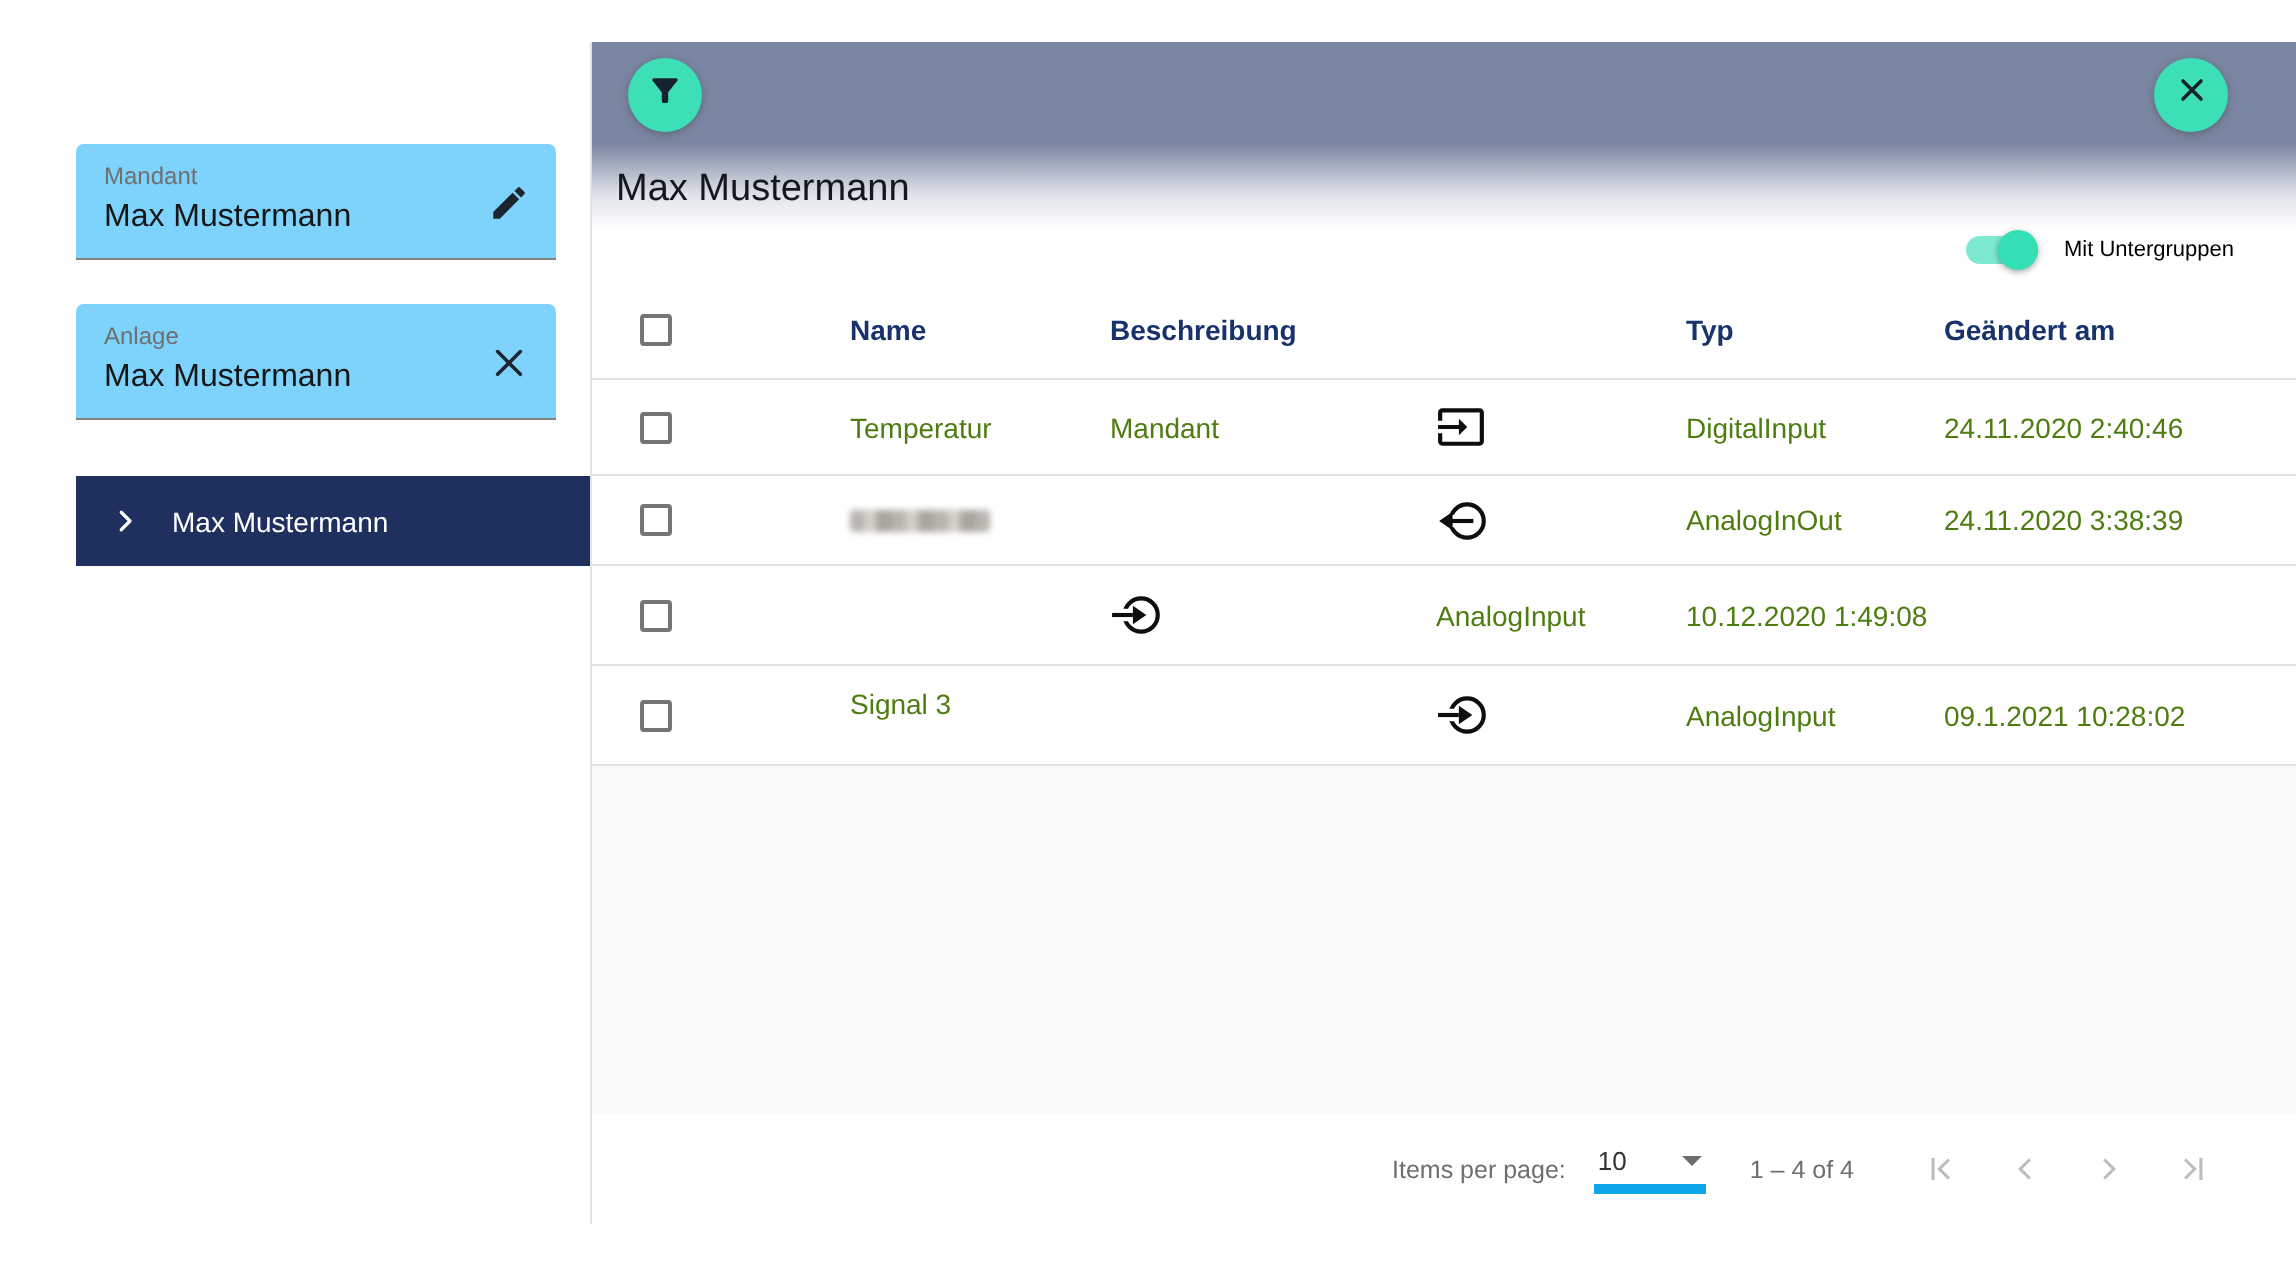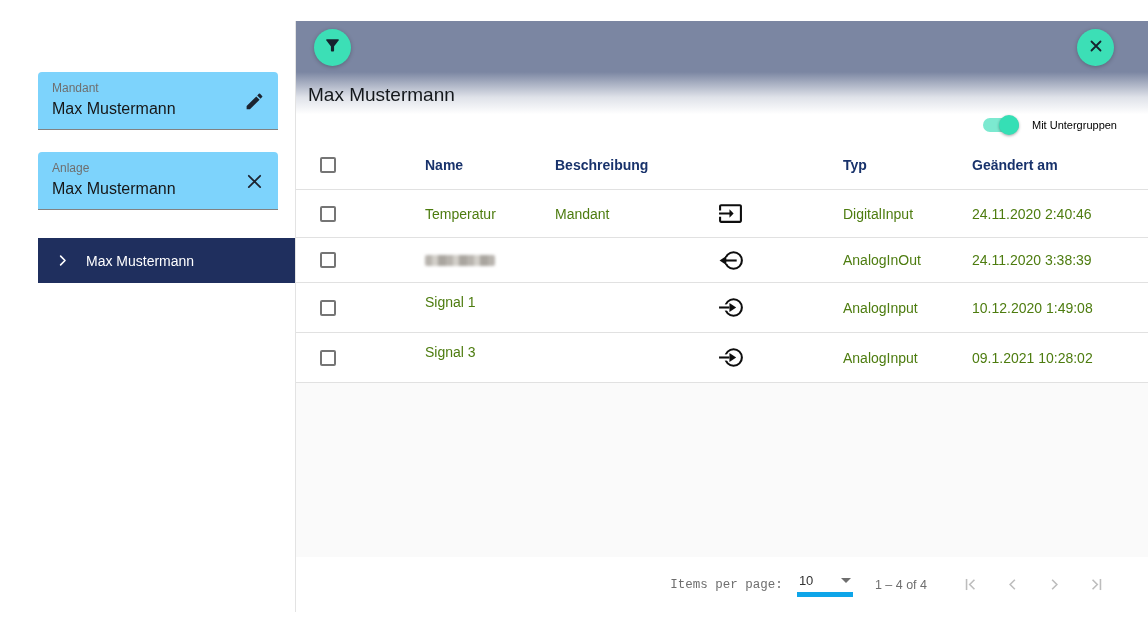--- a/index.html
+++ b/index.html
@@ -67,21 +67,21 @@
     background:repeating-linear-gradient(90deg,#b8b4ae 0 7px,#d2cfc9 7px 13px,#a9a59f 13px 21px);
     filter:blur(1.6px); }
   .icon-cell { display:flex; align-items:center; }
 
   .empty-area { position:absolute; left:0; top:362px; width:852px; height:174px; background:#fafafa; }
 
   
   .paginator { position:absolute; left:0; top:536px; width:852px; height:55px; background:#fff;
     display:flex; align-items:center; justify-content:flex-end; padding-right:42px;
     color:#6e6e6e; font-size:12.5px; }
-  .ipp-label { margin-right:14px;font-family:Liberation Mono, monospace; }
+  .ipp-label { margin-right:14px; }
   .page-size-select { display:inline-flex; align-items:center; justify-content:space-between;
     width:56px; border-bottom:5px solid #0ea5e9; padding:0 2px 4px 2px; cursor:pointer; }
   .page-size-value { font-size:13px; color:#333; }
   .select-caret { width:0; height:0; border-left:5px solid transparent; border-right:5px solid transparent;
     border-top:5px solid #6e6e6e; }
   .range-label { margin-left:22px; white-space:nowrap; }
   .pg-icons { display:flex; align-items:center; margin-left:34px; gap:23px; }
   .pg-btn { width:19px; height:19px; display:flex; align-items:center; justify-content:center; cursor:default; }
 </style>
 </head>
@@ -198,21 +198,20 @@
         </svg>
       </div>
       <div class="cell">AnalogInOut</div>
       <div class="cell">24.11.2020 3:38:39</div>
     </div>
 
     <div class="trow r2">
       <div class="cb-cell">
           <div class="cb"></div>
         </div>
-      <div class="cell name-top">Signal 1</div>
       <div class="cell"></div>
       <div class="icon-cell">
         <svg viewBox="0 0 26 24" width="27" height="25">
           <circle cx="15" cy="12" r="8" stroke="#0e0e0e" stroke-width="2" fill="none"></circle>
           <line x1="2" y1="12" x2="14" y2="12" stroke="#fff" stroke-width="6"></line>
           <line x1="1" y1="12" x2="11" y2="12" stroke="#0e0e0e" stroke-width="2"></line>
           <path fill="#0e0e0e" d="M11 7.6L17.5 12 11 16.4z"></path>
         </svg>
       </div>
       <div class="cell">AnalogInput</div>

